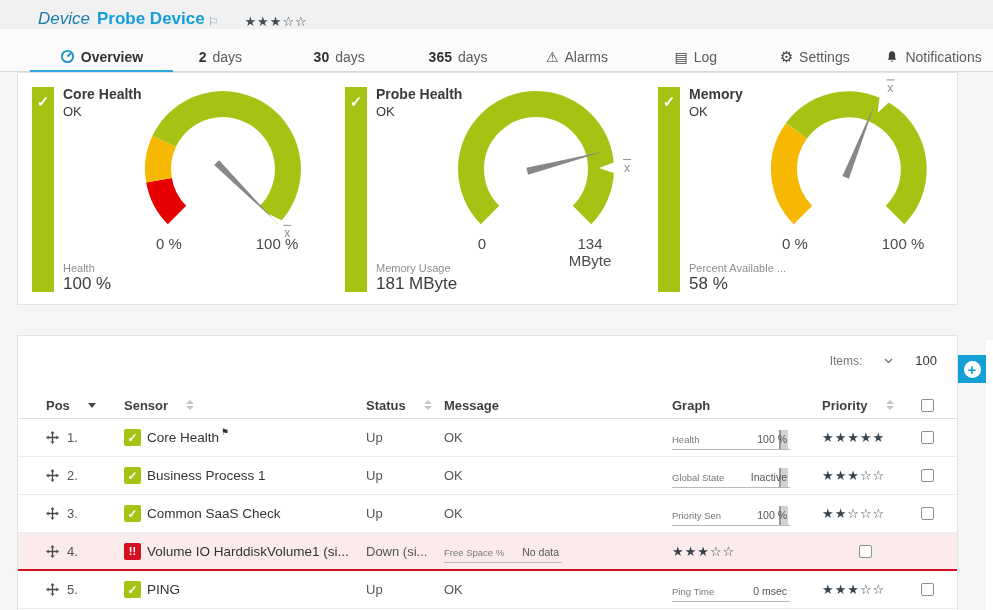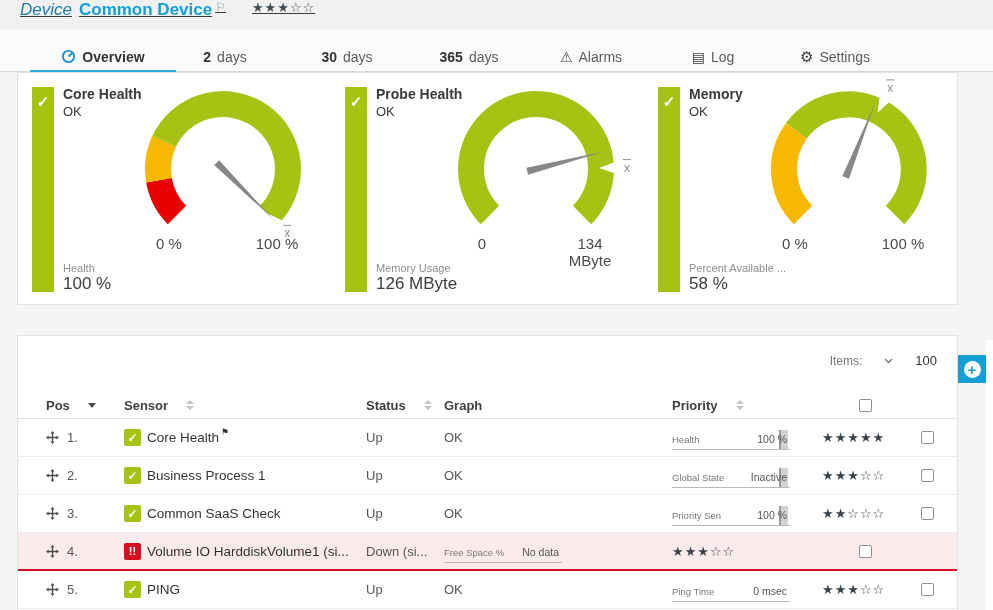--- a/index.html
+++ b/index.html
@@ -4,21 +4,21 @@
 <style>
   * { margin:0; padding:0; box-sizing:border-box; }
   html,body { width:993px; height:610px; }
   body {
     font-family:"Liberation Sans", sans-serif;
     background:#f5f5f5; color:#3c3c3c;
     position:relative; overflow:hidden;
   }
 
   
-  .topbar{ height:29px; background:#f1f1f1; display:flex; align-items:flex-start; padding-left:20px;text-decoration:underline; }
+  .topbar{ height:29px; background:#f1f1f1; display:flex; align-items:flex-end; padding-left:38px; }
   .device-kind{ font-style:italic; font-size:17px; color:#1c7cb0; margin-right:7px; }
   .device-name{ font-size:17px; font-weight:bold; color:#129fd9; }
   .title-flag{ font-size:12px; color:#7f9cae; vertical-align:super; margin-left:3px; }
   .title-rating{ margin-left:26px; font-size:13px; color:#3f4a52; letter-spacing:1px; }
 
   
   .tabzone{ background:#fbfbfb; padding-top:13px; }
   .tabbar{ display:flex; align-items:stretch; border-bottom:1px solid #d8d8d8; padding-left:42px; height:30px; }
   .tab{ width:122px; display:flex; align-items:center; justify-content:center; gap:6px;
         font-size:14px; color:#555; cursor:pointer; position:relative; white-space:nowrap; }
@@ -88,21 +88,21 @@
             display:flex; align-items:center; justify-content:center; cursor:pointer; }
   .add-btn .circ{ width:17px; height:17px; background:#fff; border-radius:50%; display:flex; align-items:center; justify-content:center;
                   color:#14a0d6; font-size:15px; font-weight:bold; line-height:1; }
   .right-strip{ position:absolute; right:0; top:340px; bottom:0; width:7px; background:#fff; }
 </style>
 </head>
 <body>
 
 <div class="topbar">
   <span class="device-kind">Device</span>
-  <span class="device-name">Common Device</span>
+  <span class="device-name">Probe Device</span>
   <span class="title-flag">⚐</span>
   <span class="title-rating">★★★☆☆</span>
 </div>
 
 <div class="tabzone">
   <div class="tabbar" id="tabbar">
   <div class="tab active">
     <span class="tab-icon">
           <svg width="15" height="15" viewBox="0 0 16 16">
             <circle cx="8" cy="8" r="6" fill="none" stroke="#1f94c8" stroke-width="2"></circle>
@@ -148,20 +148,29 @@
   </div>
 
   <div class="tab">
     <span class="tab-icon">
           <span style="font-size:15px;color:#3c3c3c">⚙</span>
         </span>
 
     <span class="tab-label">Settings</span>
   </div>
 
+  <div class="tab">
+    <span class="tab-icon">
+          <svg width="14" height="14" viewBox="0 0 16 16">
+            <path d="M8 1.5 C5.8 1.5 4.4 3.2 4.4 5.8 L4.4 9 L2.9 11.2 L13.1 11.2 L11.6 9 L11.6 5.8 C11.6 3.2 10.2 1.5 8 1.5 Z M6.4 12.2 A1.7 1.7 0 0 0 9.6 12.2 Z" fill="#3c3c3c"></path>
+          </svg>
+        </span>
+
+    <span class="tab-label">Notifications</span>
+  </div>
 </div>
 </div>
 
 <div class="panel-gauges" id="gauges-row">
   <div class="gauge-card">
     <div class="gauge-bar"><span>✓</span></div>
     <div class="gauge-title">Core Health</div>
     <div class="gauge-status">OK</div>
     <div class="gauge-figure"><svg width="212" height="172" viewBox="0 0 212 172">
           <path d="M 60.0 132.0 A 65 65 0 0 1 42.0 97.2" fill="none" stroke="#e60000" stroke-width="26"></path>
@@ -190,21 +199,21 @@
           <polygon points="168.99222784634463,85.01043900935531 185.66821609641488,78.72158368771444 185.85752522225692,90.77238571121364" fill="#ffffff"></polygon>
           <text x="196.98877355583113" y="88.57063412462435" text-anchor="middle" font-size="12" fill="#8f8f8f" font-family="Liberation Sans, sans-serif">x</text>
           <line x1="192.98877355583113" y1="76.57063412462435" x2="200.98877355583113" y2="76.57063412462435" stroke="#8f8f8f" stroke-width="1"></line>
           <polygon points="173.8008212790042,68.59170789846019 98.1531661549193,91.6282500484339 96.41233694476533,84.84816792053348" fill="#878787"></polygon>
         </svg>
       <span class="g-min">0</span>
       <span class="g-max">134 MByte</span>
     </div>
     <div class="gauge-metric">
       <span class="gm-label">Memory Usage</span>
-      <span class="gm-value">126 MByte</span>
+      <span class="gm-value">181 MByte</span>
     </div>
   </div>
 
   <div class="gauge-card">
     <div class="gauge-bar"><span>✓</span></div>
     <div class="gauge-title">Memory</div>
     <div class="gauge-status">OK</div>
     <div class="gauge-figure"><svg width="212" height="172" viewBox="0 0 212 172">
           <path d="M 60.0 132.0 A 65 65 0 0 1 53.4 47.8" fill="none" stroke="#f6b800" stroke-width="26"></path>
           <path d="M 53.4 47.8 A 65 65 0 1 1 152.0 132.0" fill="none" stroke="#a7c213" stroke-width="26"></path>
@@ -245,20 +254,23 @@
         </span>
     </div>
     <div class="th">
       <span>Status</span>
       <span class="sort-both">
           <i class="u"></i>
           <i class="d"></i>
         </span>
     </div>
     <div class="th">
+      <span>Message</span>
+    </div>
+    <div class="th">
       <span>Graph</span>
     </div>
     <div class="th">
       <span>Priority</span>
       <span class="sort-both">
           <i class="u"></i>
           <i class="d"></i>
         </span>
     </div>
     <div class="th c-check">

